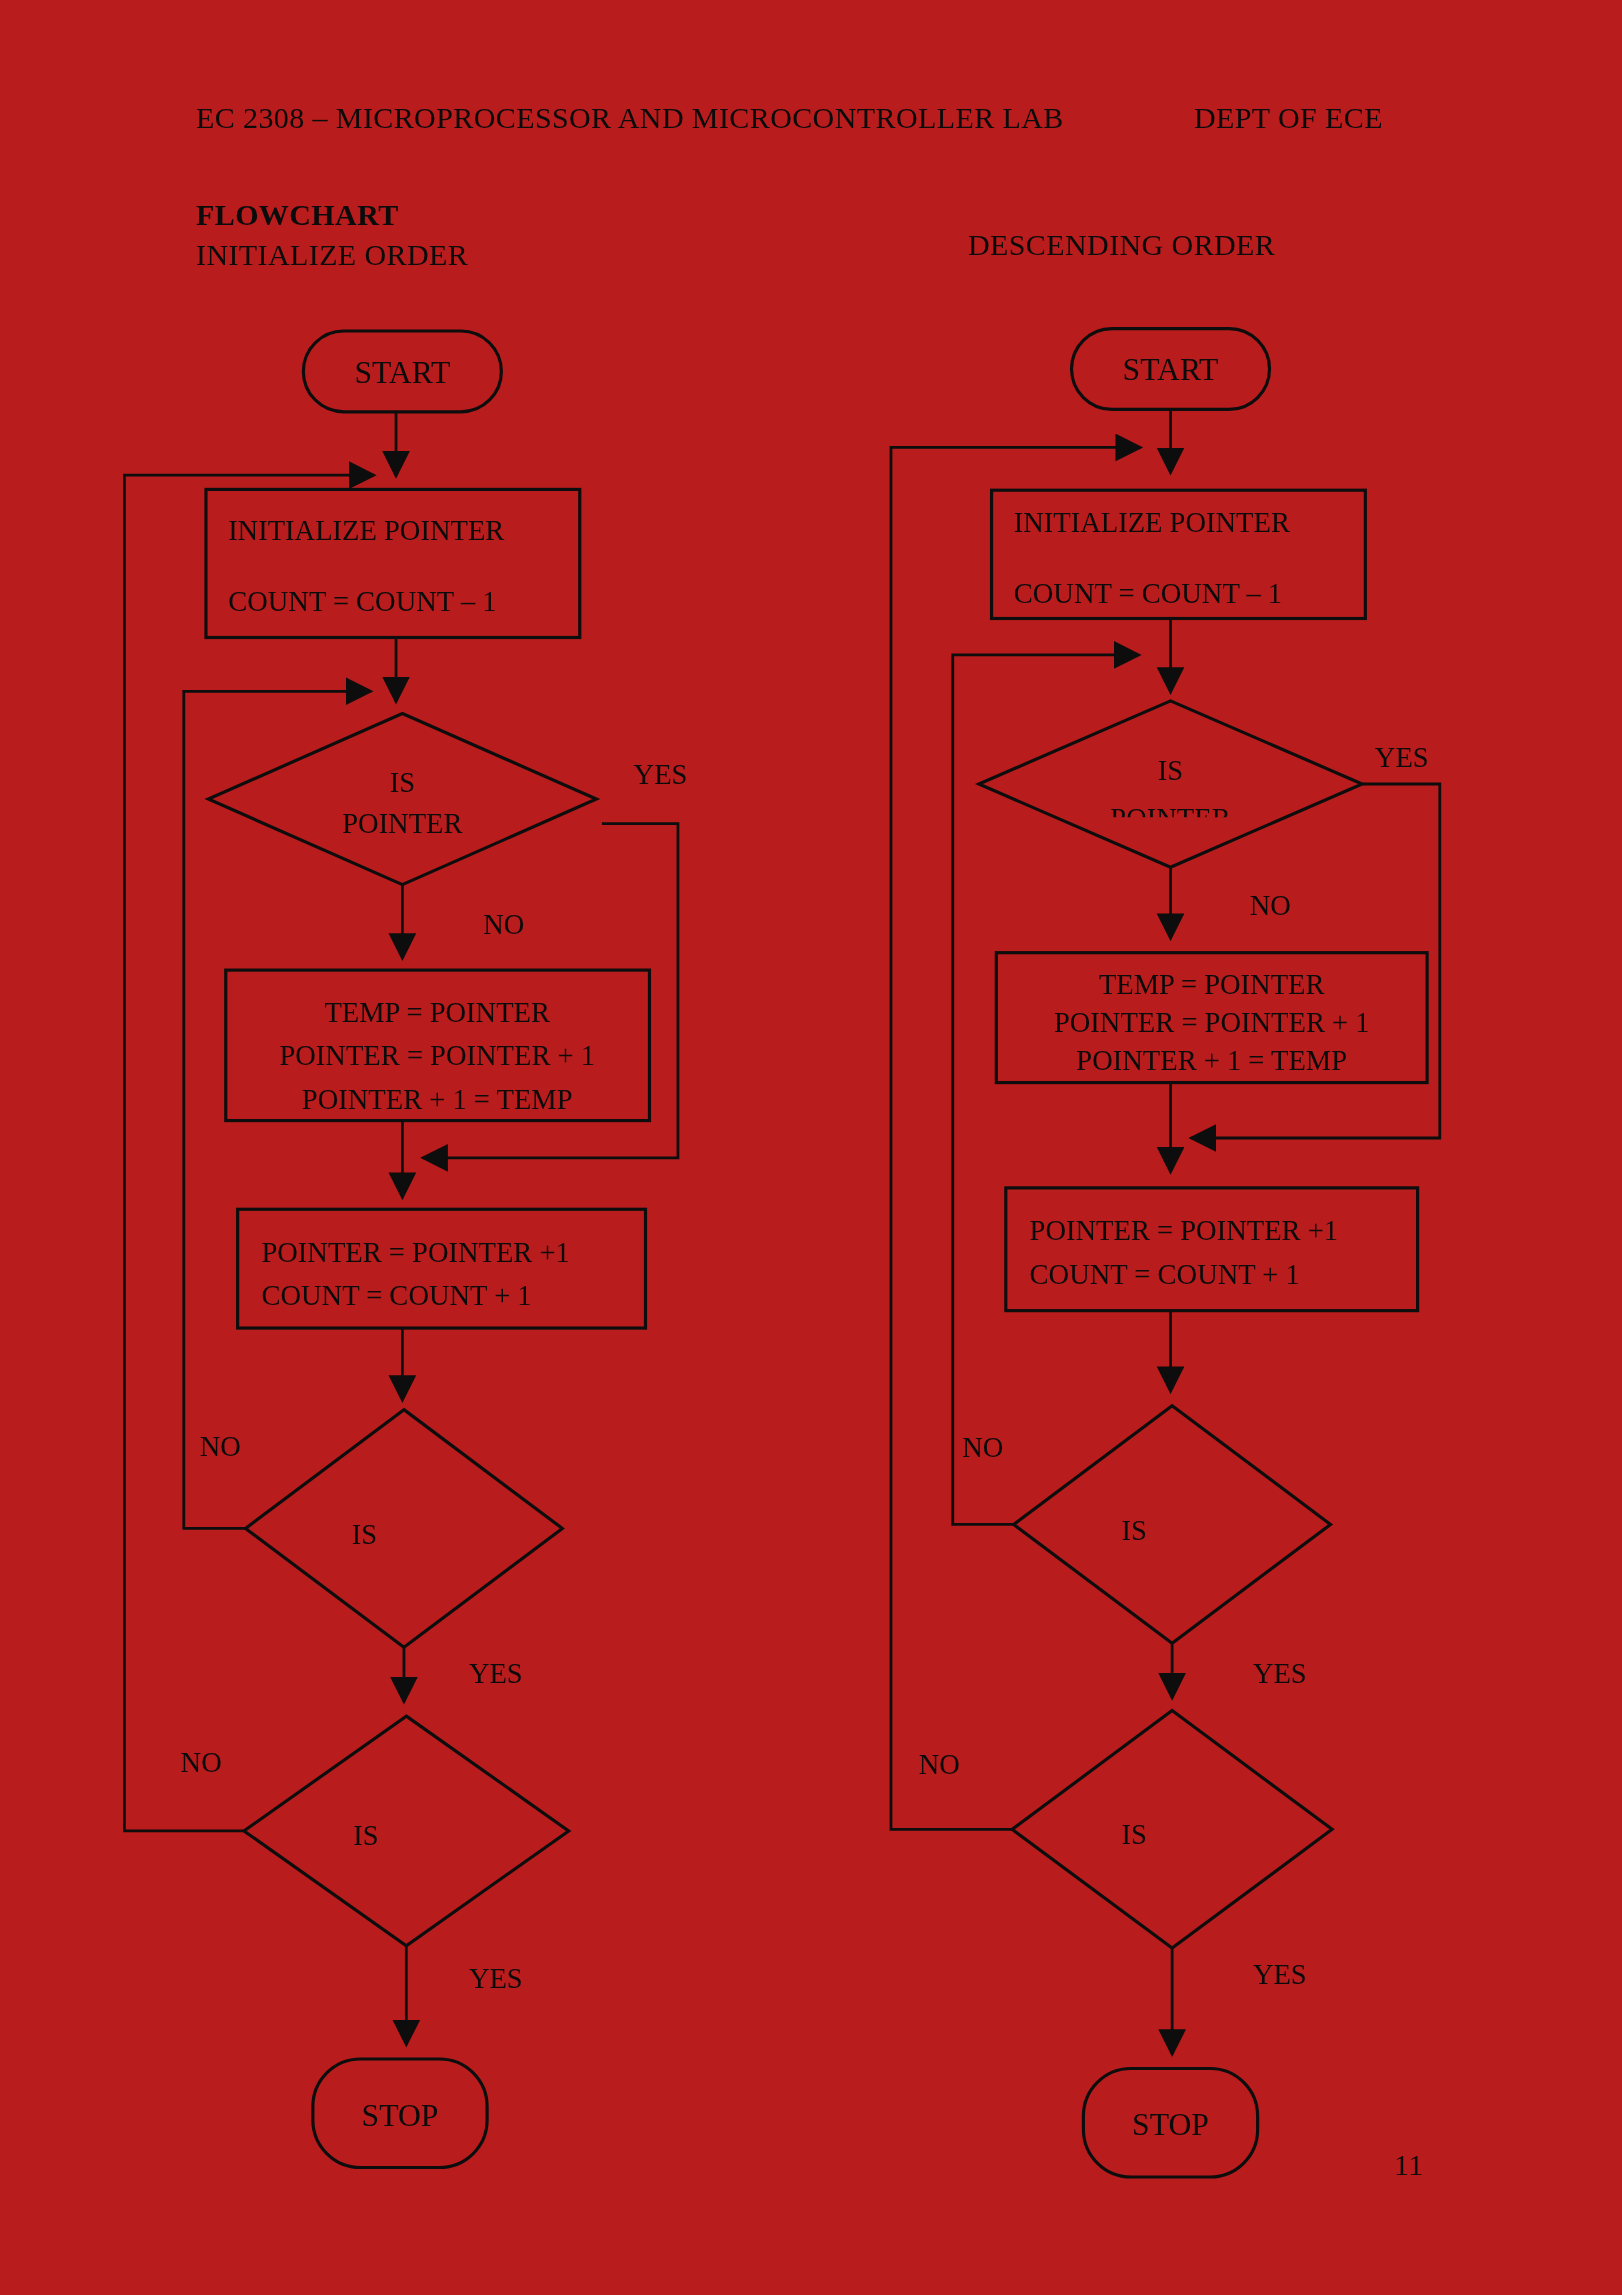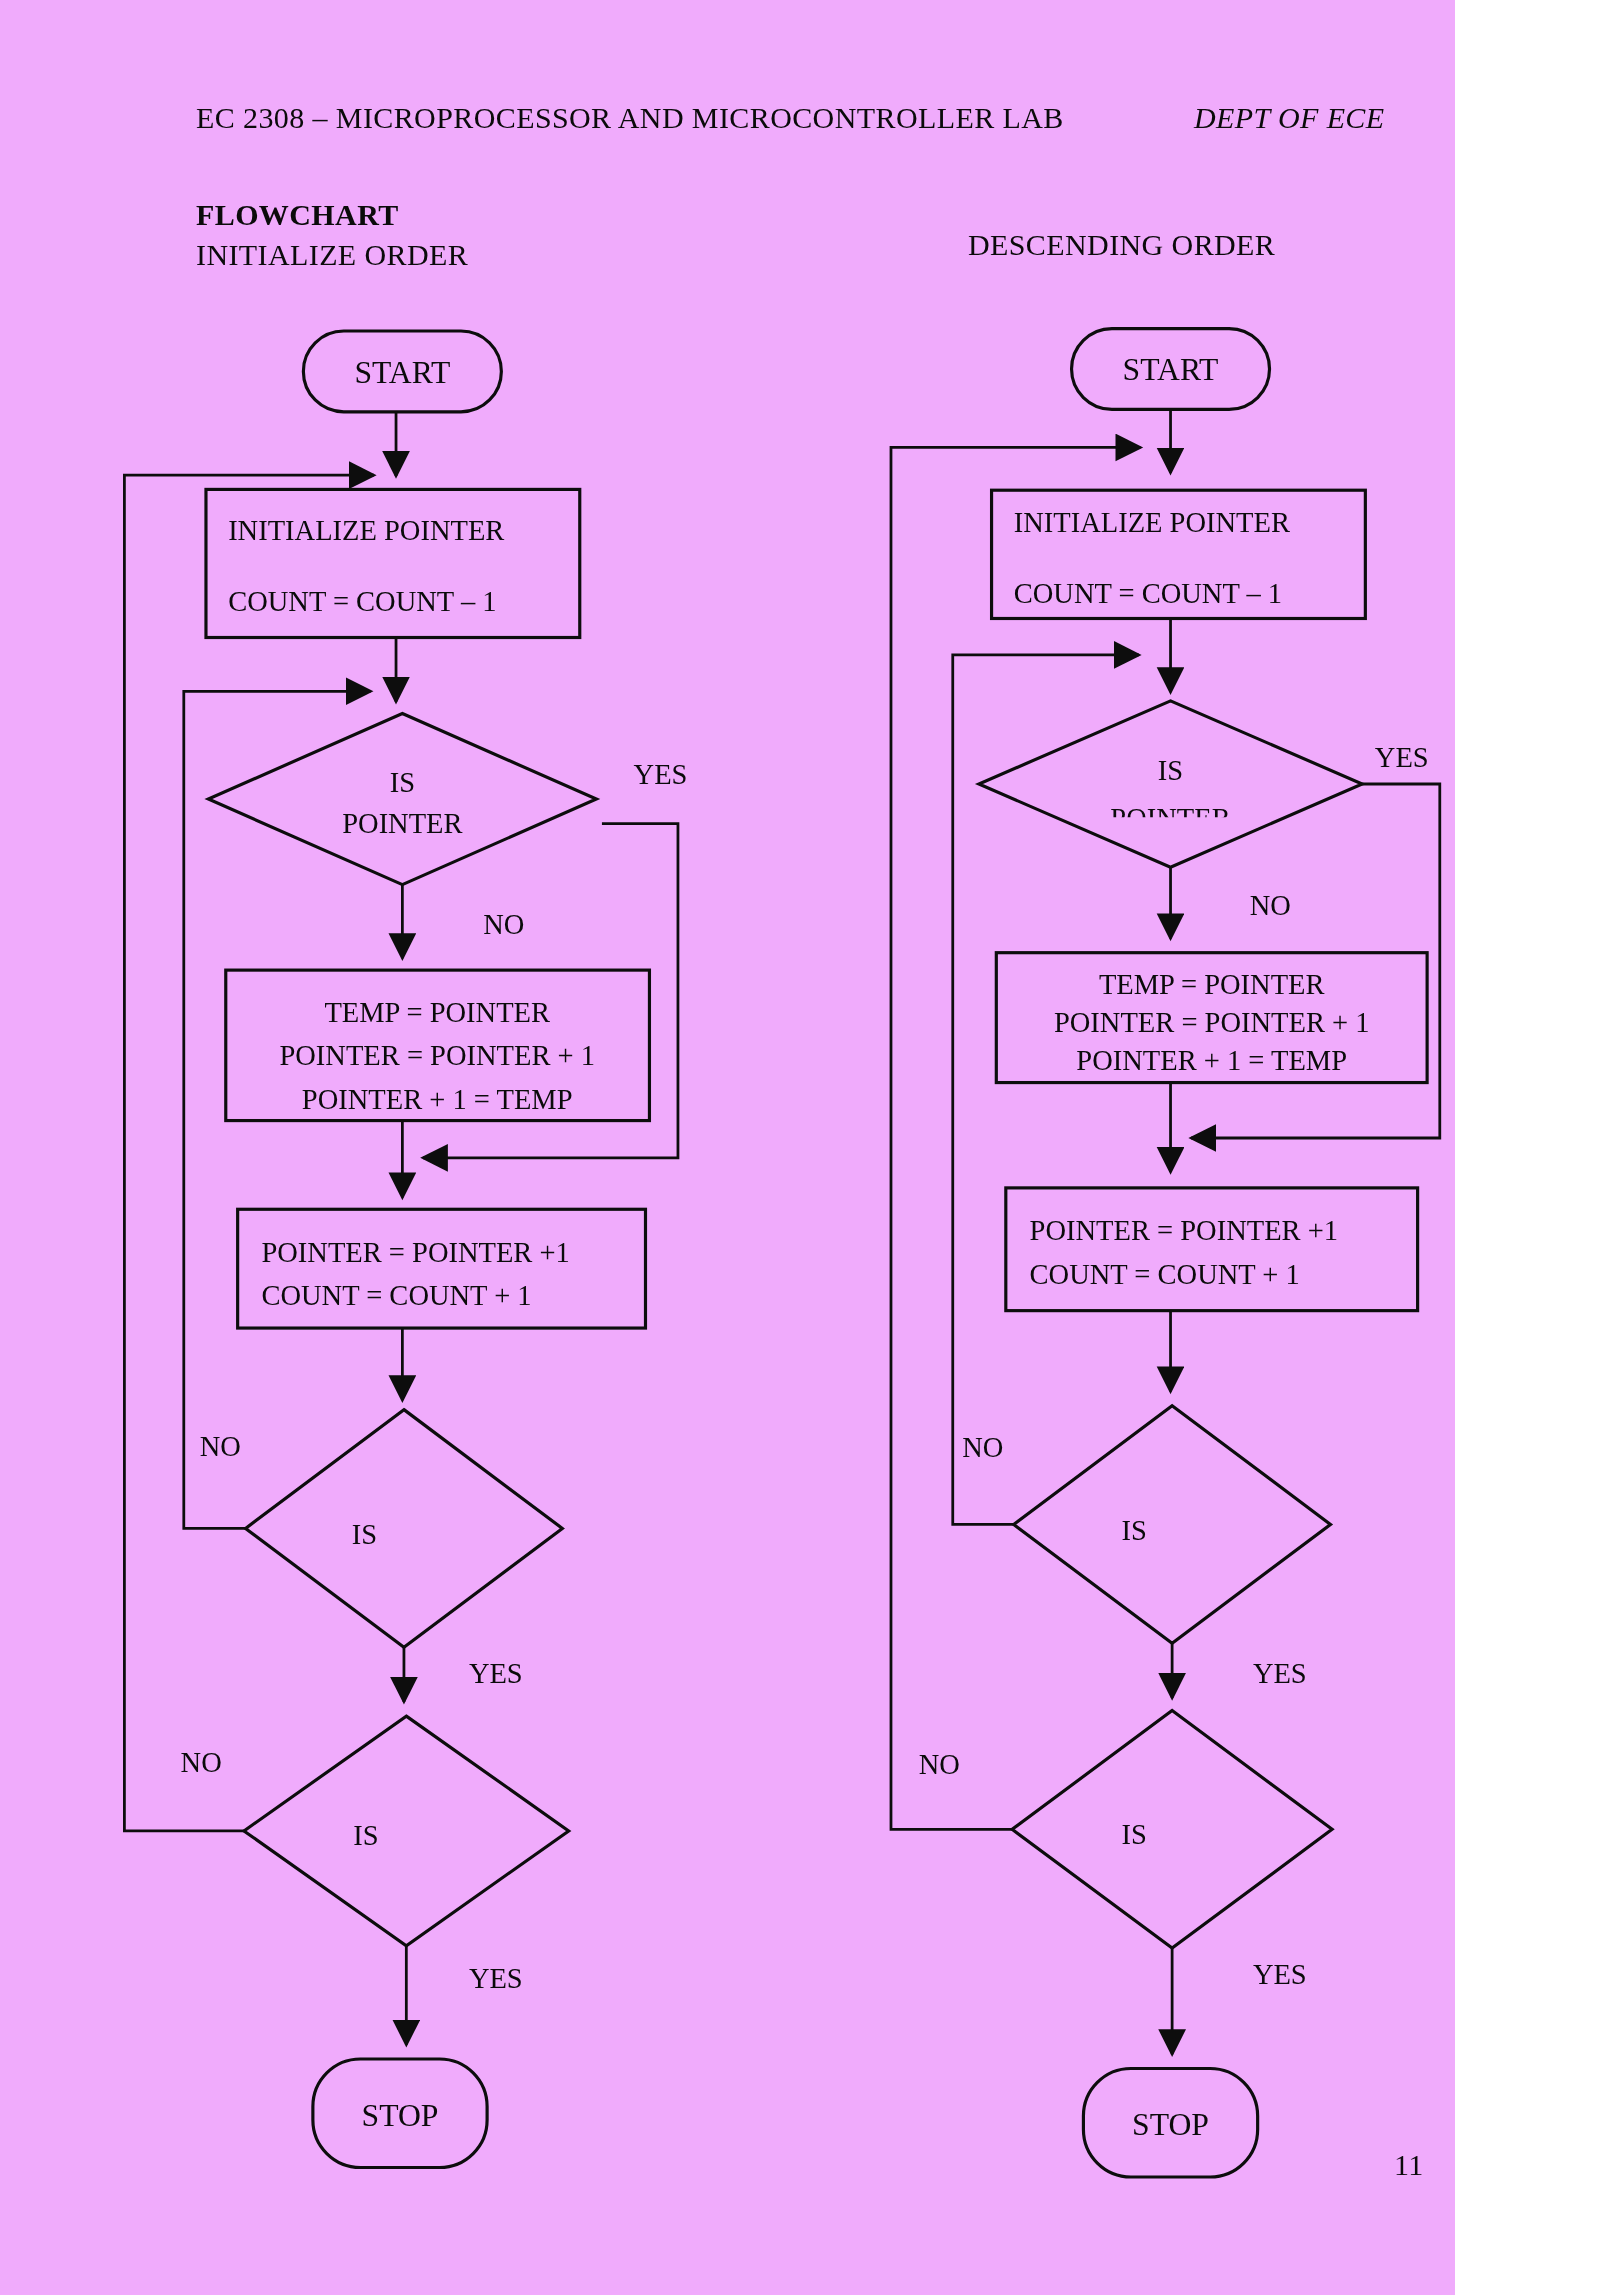--- a/index.html
+++ b/index.html
@@ -1,36 +1,36 @@
 <!DOCTYPE html>
 <html style="font-size:12.7px"><head>
 <meta charset="utf-8">
 <style>
   html,body{margin:0;padding:0;background:#ffffff;}
   #page{
-    position:relative;width:1455px;height:2295px;background:#f0abfc;
+    position:relative;width:1622px;height:2295px;background:#b91c1c;
     font-family:"Liberation Serif","DejaVu Serif",serif;color:#0b0b0b;overflow:hidden;
   }
   .abs{position:absolute;white-space:nowrap;}
   .hdr{font-size:30px;letter-spacing:0.4px;}
   .bold{font-weight:bold;}
   svg text{font-family:"Liberation Serif","DejaVu Serif",serif;fill:#0b0b0b;}
   .node-t{font-size:36px;}
   .term-t{font-size:40px;}
   .lbl-t{font-size:36px;}
   .shape{fill:none;stroke:#0d0d0d;stroke-width:4;}
   .flow{fill:none;stroke:#0d0d0d;stroke-width:3.5;}
 </style>
 </head>
 <body>
 
 <div id="page">
 
   <div class="abs hdr" style="left:196px;top:101px;">EC 2308 – MICROPROCESSOR AND MICROCONTROLLER LAB</div>
-  <div class="abs hdr" style="left:1194px;top:101px;font-style:italic;">DEPT OF ECE</div>
+  <div class="abs hdr" style="left:1194px;top:101px;">DEPT OF ECE</div>
   <div class="abs hdr bold" style="left:196px;top:198px;">FLOWCHART</div>
   <div class="abs hdr" style="left:196px;top:238px;">INITIALIZE ORDER</div>
   <div class="abs hdr" style="left:968px;top:228px;">DESCENDING ORDER</div>
   <div class="abs hdr" style="left:1394px;top:2148px;">11</div>
 
   <svg style="position:absolute;left:0;top:0;" width="1622" height="2295" viewBox="0 0 2048 2898">
     <defs>
       <marker id="ah" markerWidth="11" markerHeight="11" refX="9" refY="5" orient="auto">
         <path d="M0,0 L10,5 L0,10 z" fill="#0d0d0d"></path>
       </marker>

